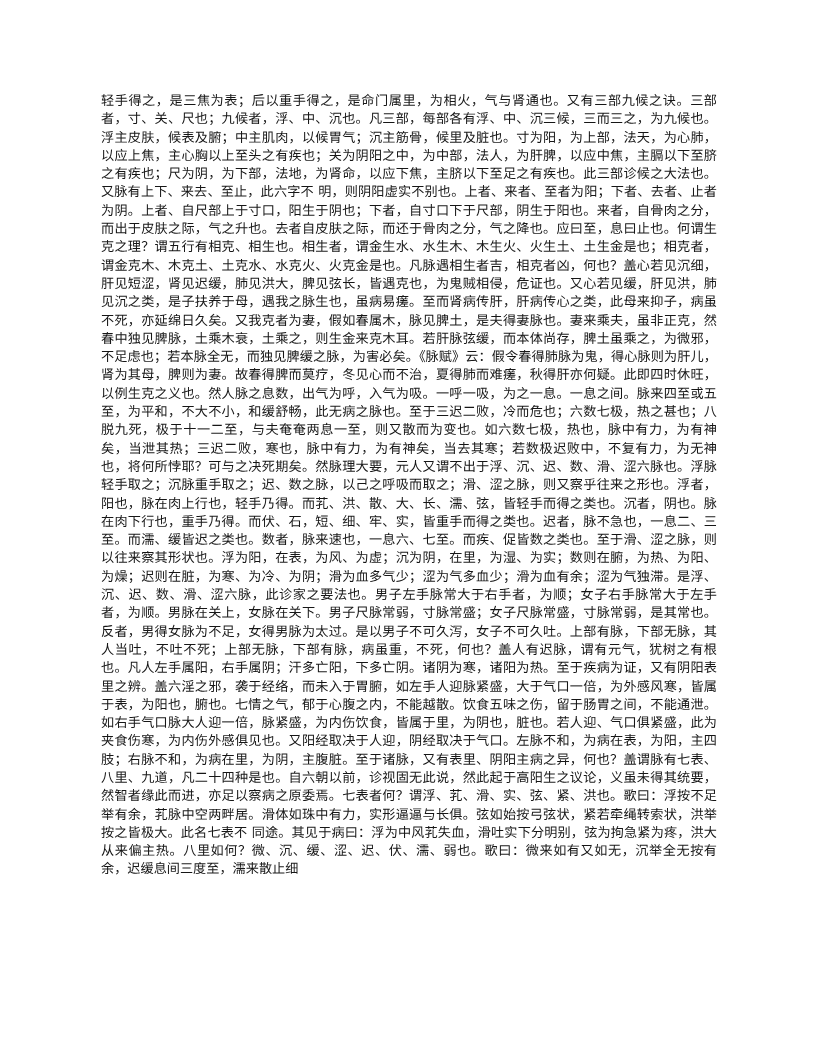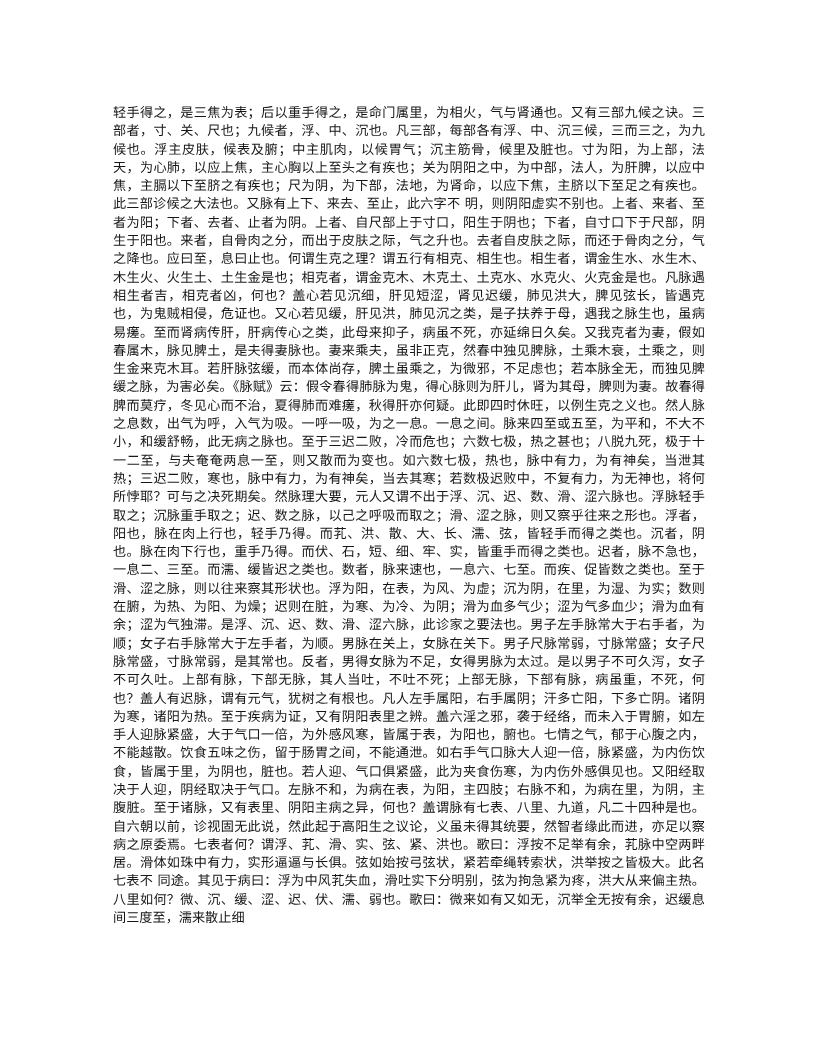--- a/index.html
+++ b/index.html
@@ -21,21 +21,21 @@
     background: #ffffff;
     box-sizing: border-box;
   }
   #text-column {
     position: absolute;
     left: 101px;
     top: 92px;
     width: 616px;
   }
   .body-paragraph {
-    margin: 12px;
+    margin: 0;
     padding: 0;
     font-family: "DejaVu Serif", "Liberation Serif", serif;
     font-size: 13.15px;
     line-height: 18.3px;
     color: #161616;
     text-align: justify;
     text-justify: inter-character;
     text-align-last: left;
     word-break: break-all;
     letter-spacing: 0.02px;

